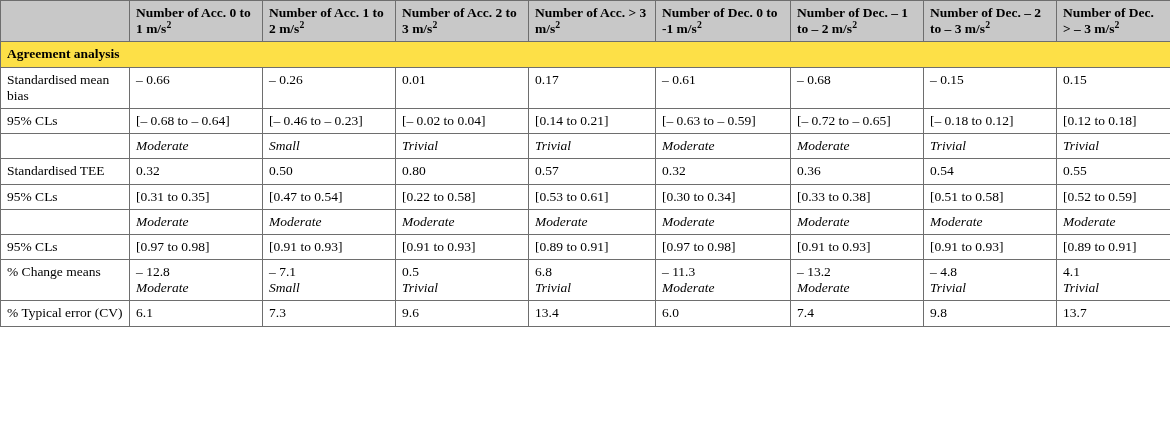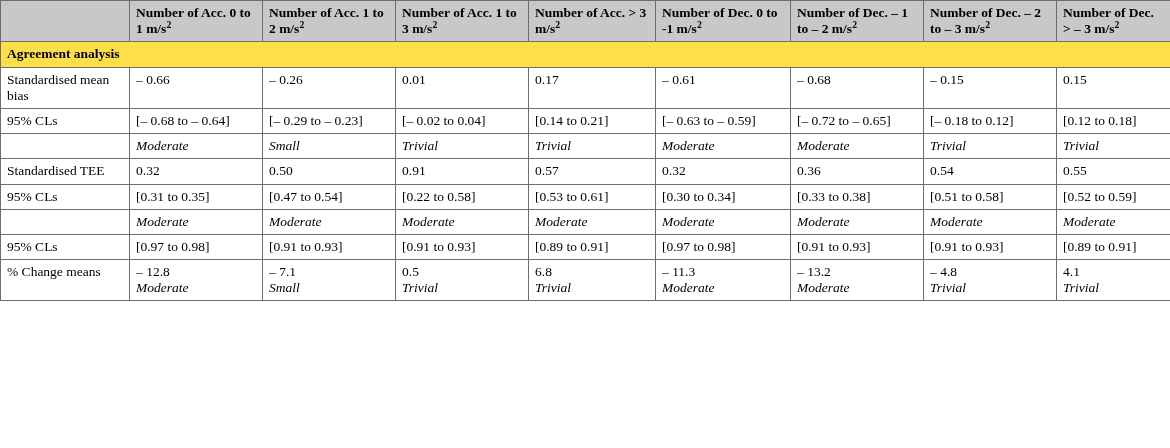--- a/index.html
+++ b/index.html
@@ -89,21 +89,21 @@
         <col class="c5">
         <col class="c6">
         <col class="c7">
         <col class="c8">
     </colgroup>
     <thead>
       <tr>
         <th class="corner"></th>
         <th><span>Number of Acc. 0 to 1 m/s</span><sup>2</sup></th>
         <th><span>Number of Acc. 1 to 2 m/s</span><sup>2</sup></th>
-        <th><span>Number of Acc. 1 to 3 m/s</span><sup>2</sup></th>
+        <th><span>Number of Acc. 2 to 3 m/s</span><sup>2</sup></th>
         <th><span>Number of Acc. &gt; 3 m/s</span><sup>2</sup></th>
         <th><span>Number of Dec. 0 to -1 m/s</span><sup>2</sup></th>
         <th><span>Number of Dec. – 1 to – 2 m/s</span><sup>2</sup></th>
         <th><span>Number of Dec. – 2 to – 3 m/s</span><sup>2</sup></th>
         <th><span>Number of Dec. &gt; – 3 m/s</span><sup>2</sup></th>
       </tr>
     </thead>
     <tbody>
       <tr class="section-row">
         <td colspan="9">Agreement analysis</td>
@@ -117,21 +117,21 @@
         <td>0.17</td>
         <td>– 0.61</td>
         <td>– 0.68</td>
         <td>– 0.15</td>
         <td>0.15</td>
       </tr>
 
       <tr>
         <td class="label-cell">95% CLs</td>
         <td>[– 0.68 to – 0.64]</td>
-        <td>[– 0.29 to – 0.23]</td>
+        <td>[– 0.46 to – 0.23]</td>
         <td>[– 0.02 to 0.04]</td>
         <td>[0.14 to 0.21]</td>
         <td>[– 0.63 to – 0.59]</td>
         <td>[– 0.72 to – 0.65]</td>
         <td>[– 0.18 to 0.12]</td>
         <td>[0.12 to 0.18]</td>
       </tr>
 
       <tr>
         <td class="label-cell"></td>
@@ -142,21 +142,21 @@
         <td class="italic">Moderate</td>
         <td class="italic">Moderate</td>
         <td class="italic">Trivial</td>
         <td class="italic">Trivial</td>
       </tr>
 
       <tr>
         <td class="label-cell">Standardised TEE</td>
         <td>0.32</td>
         <td>0.50</td>
-        <td>0.91</td>
+        <td>0.80</td>
         <td>0.57</td>
         <td>0.32</td>
         <td>0.36</td>
         <td>0.54</td>
         <td>0.55</td>
       </tr>
 
       <tr>
         <td class="label-cell">95% CLs</td>
         <td>[0.31 to 0.35]</td>
@@ -225,15 +225,26 @@
           <span class="v1">– 4.8</span>
           <span class="v2">Trivial</span>
         </td>
         <td class="stack">
           <span class="v1">4.1</span>
           <span class="v2">Trivial</span>
         </td>
       </tr>
 
 
+      <tr class="last-row">
+        <td class="label-cell">% Typical error (CV)</td>
+        <td>6.1</td>
+        <td>7.3</td>
+        <td>9.6</td>
+        <td>13.4</td>
+        <td>6.0</td>
+        <td>7.4</td>
+        <td>9.8</td>
+        <td>13.7</td>
+      </tr>
     </tbody>
   </table>
 </div>
 
 </body></html>

